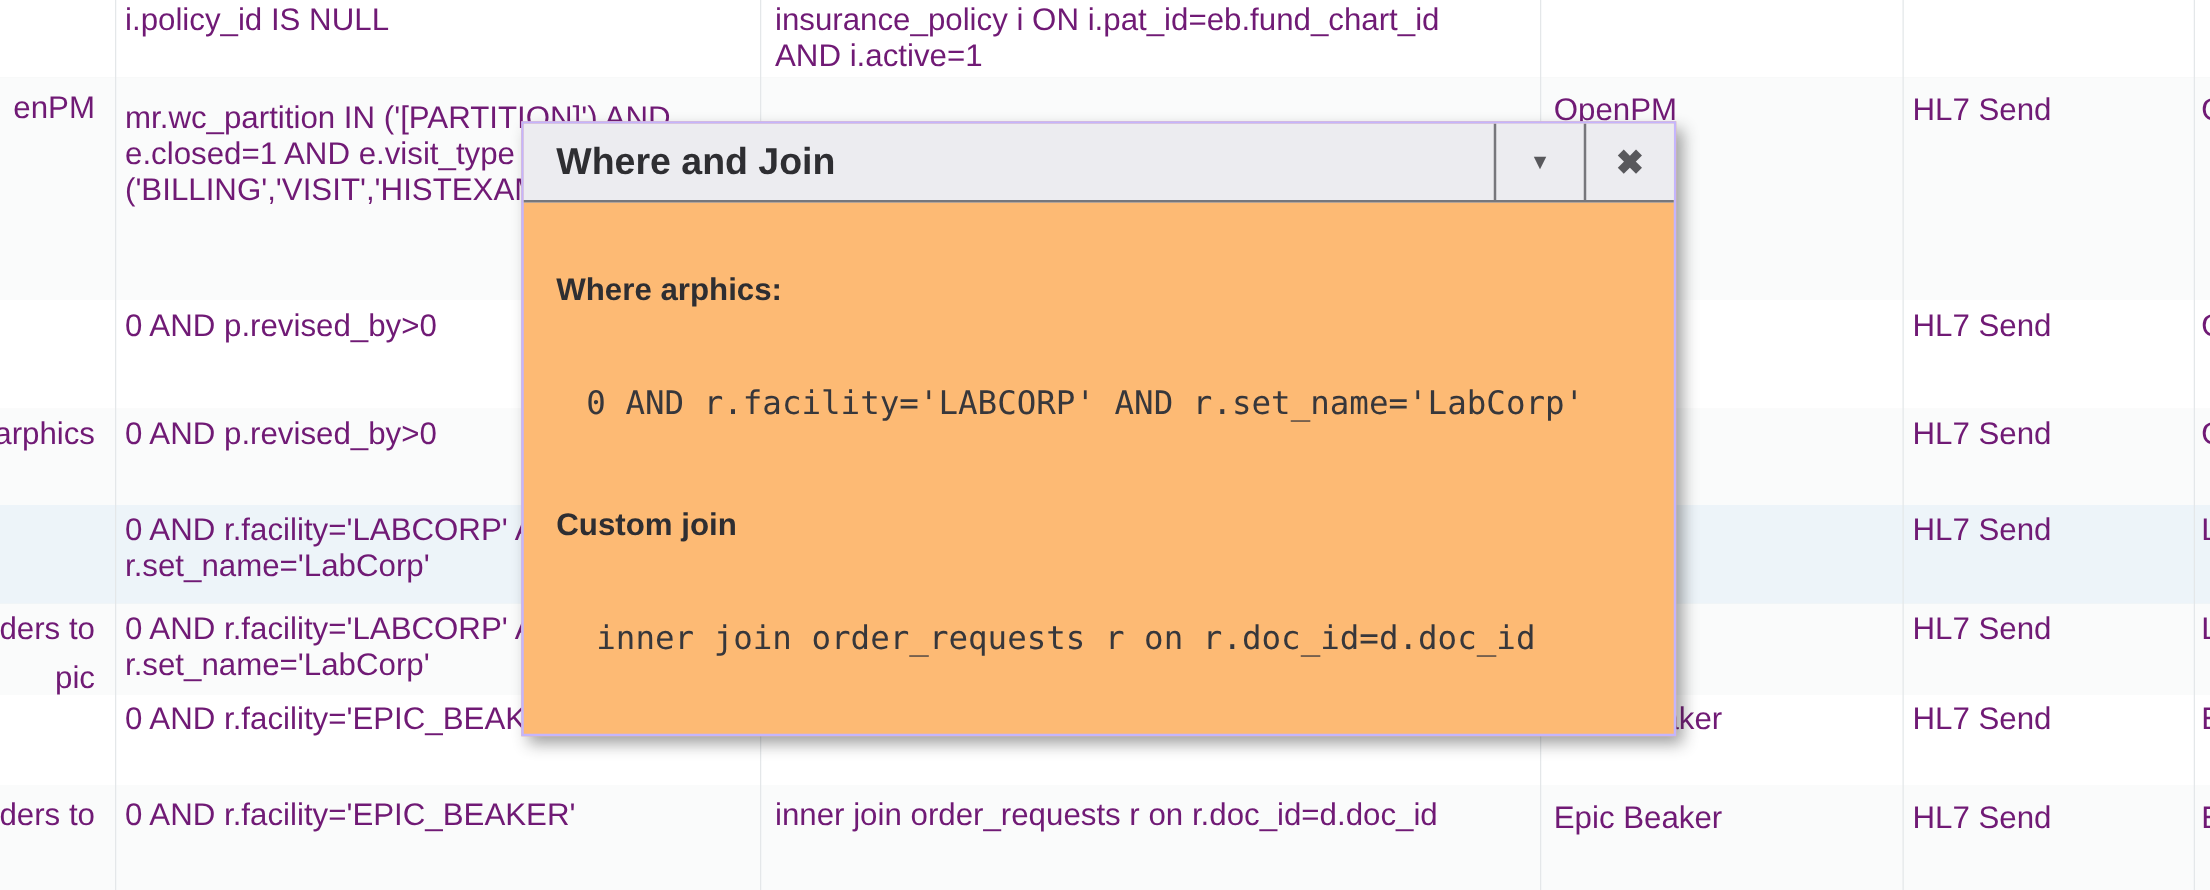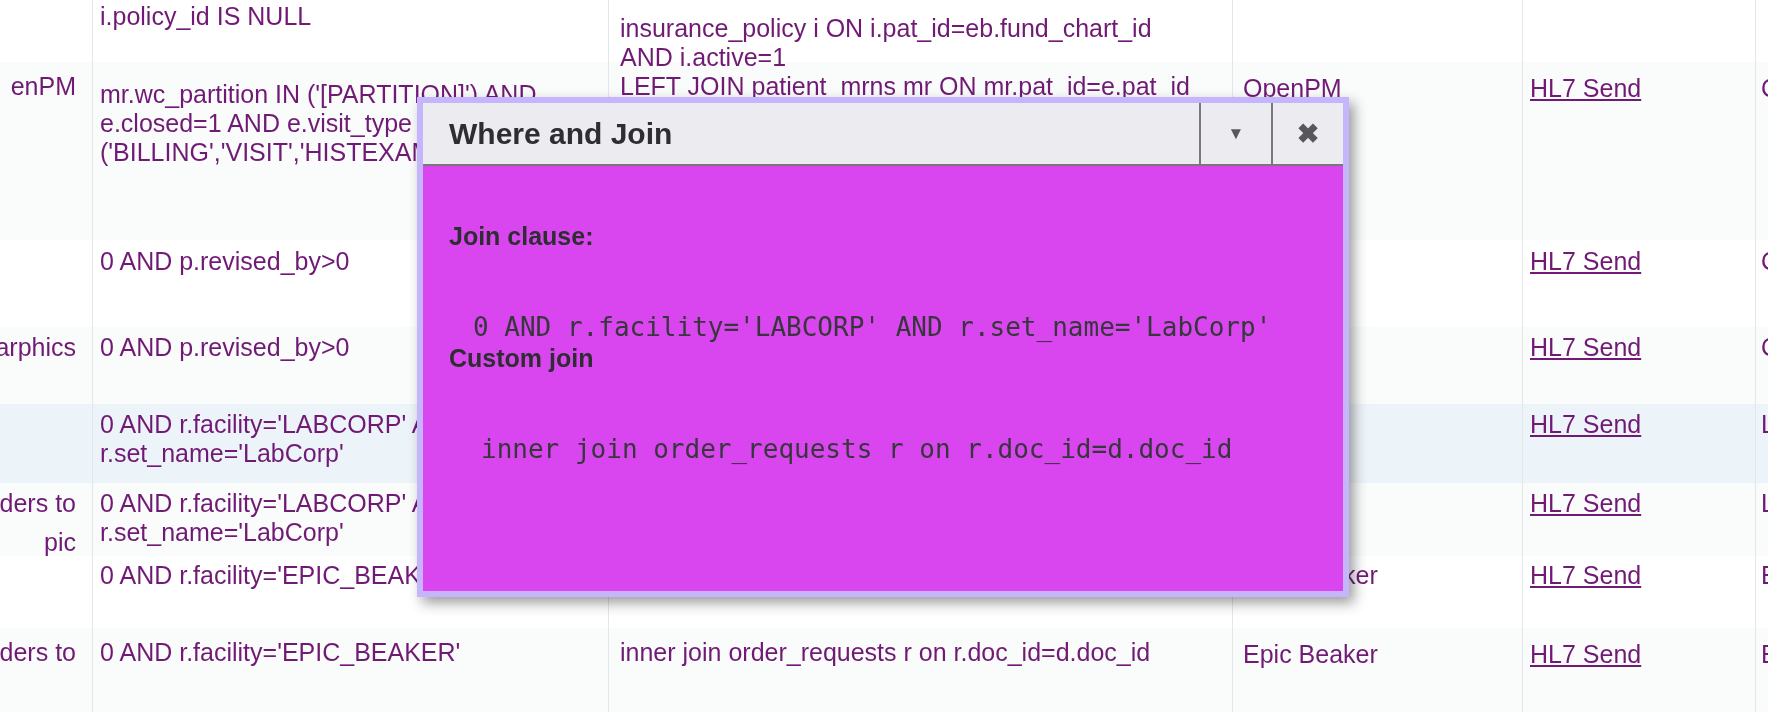--- a/index.html
+++ b/index.html
@@ -21,26 +21,26 @@
   .vline{position:absolute;top:0;bottom:0;width:1px;background:#e4e7e9;}
   .v1{left:92px;}.v2{left:608px;}.v3{left:1232px;}.v4{left:1522px;}.v5{left:1755px;}
   .cell{
     position:absolute;color:#701a75;font-size:25px;line-height:29px;
     white-space:pre-line;overflow:hidden;
   }
   .c1{left:0;width:76px;white-space:nowrap;direction:rtl;}
   .c2{left:100px;width:505px;}
   .c3{left:620px;width:608px;white-space:pre-line;}
   .c4{left:1243px;width:272px;white-space:nowrap;}
-  .c5{left:1530px;width:218px;white-space:nowrap;text-decoration:underline;}
+  .c5{left:1530px;width:218px;white-space:nowrap;}
   .c6{left:1761px;width:7px;white-space:nowrap;}
   
   .modal{
     position:absolute;left:417px;top:97px;width:920px;height:488px;
-    background:#d946ef;border:6px solid #c4b5fd;
+    background:#fdba74;border:2px solid #c4b5fd;
     box-shadow:5px 6px 12px rgba(40,40,40,0.45);
   }
   .modal-header{
     height:61px;background:#ececf0;border-bottom:2px solid #77777c;
     display:flex;align-items:stretch;
   }
   .modal-title{
     flex:1;font-size:30px;font-weight:bold;color:#2e2e32;
     line-height:61px;padding-left:26px;white-space:nowrap;overflow:hidden;
   }
@@ -51,21 +51,21 @@
   }
   .glyph-collapse{font-size:17px;}
   .glyph-close{font-size:27px;font-weight:bold;}
   .modal-body{padding:56px 26px 0 26px;}
   .section-label{font-size:25px;font-weight:bold;color:#2e2e32;height:30px;}
   .code-line{
     font-family:"DejaVu Sans Mono",monospace;font-size:26px;color:#37373b;
     height:32px;white-space:nowrap;overflow:hidden;
   }
   .code-where{margin:60px 0 0 24px;}
-  .label-join{}
+  .label-join{margin-top:66px;}
   .code-join{margin:60px 0 0 32px;}
 </style>
 </head>
 <body>
 
 <div class="table-layer">
   <div class="trow r1"></div>
   <div class="trow r2"></div>
   <div class="trow r3"></div>
   <div class="trow r4"></div>
@@ -74,28 +74,27 @@
   <div class="trow r7"></div>
   <div class="trow r8"></div>
 
   <div class="vline v1"></div>
   <div class="vline v2"></div>
   <div class="vline v3"></div>
   <div class="vline v4"></div>
   <div class="vline v5"></div>
 
   <div class="cell c2" style="top:2px;">i.policy_id IS NULL</div>
-  <div class="cell c3" style="top:2px;margin-top:12px;">insurance_policy i ON i.pat_id=eb.fund_chart_id
+  <div class="cell c3" style="top:2px;">insurance_policy i ON i.pat_id=eb.fund_chart_id
 AND i.active=1</div>
 
   <div class="cell c1" style="top:72px;">enPM</div>
   <div class="cell c2" style="top:80px;">mr.wc_partition IN ('[PARTITION]') AND
 e.closed=1 AND e.visit_type IN
 ('BILLING','VISIT','HISTEXAM')</div>
-  <div class="cell c3" style="top:72px;">LEFT JOIN patient_mrns mr ON mr.pat_id=e.pat_id</div>
   <div class="cell c4" style="top:74px;">OpenPM</div>
   <div class="cell c5" style="top:74px;">HL7 Send</div>
   <div class="cell c6" style="top:74px;">O</div>
 
   <div class="cell c2" style="top:247px;">0 AND p.revised_by&gt;0</div>
   <div class="cell c4" style="top:247px;">OpenPM</div>
   <div class="cell c5" style="top:247px;">HL7 Send</div>
   <div class="cell c6" style="top:247px;">O</div>
 
   <div class="cell c1" style="top:333px;">arphics</div>
@@ -135,18 +134,18 @@
   <div class="modal-header">
     <div class="modal-title">Where and Join</div>
     <div class="hbtn">
       <span class="glyph-collapse">▼</span>
     </div>
     <div class="hbtn">
       <span class="glyph-close">✖</span>
     </div>
   </div>
   <div class="modal-body">
-    <div class="section-label">Join clause:</div>
+    <div class="section-label">Where arphics:</div>
     <div class="code-line code-where">0 AND r.facility='LABCORP' AND r.set_name='LabCorp'</div>
     <div class="section-label label-join">Custom join</div>
     <div class="code-line code-join">inner join order_requests r on r.doc_id=d.doc_id</div>
   </div>
 </div>
 
 </body></html>

